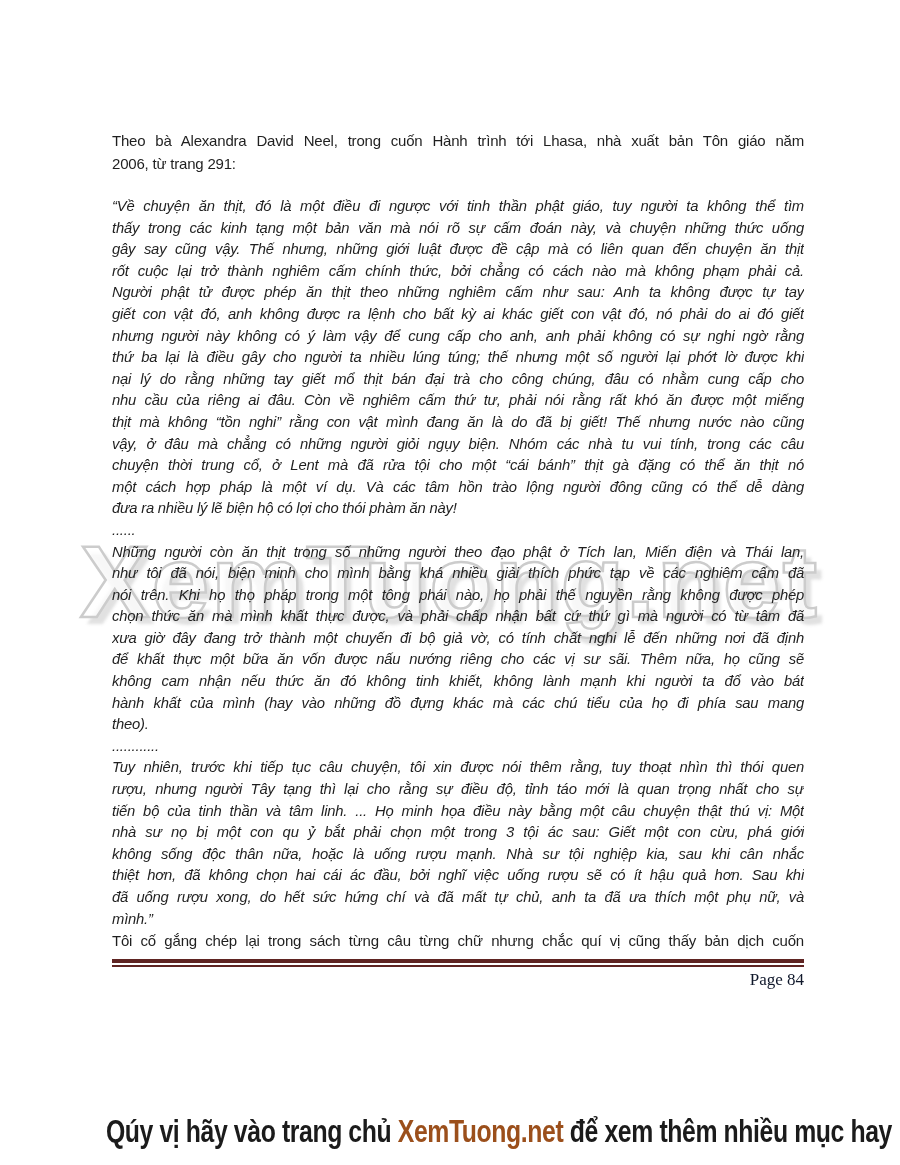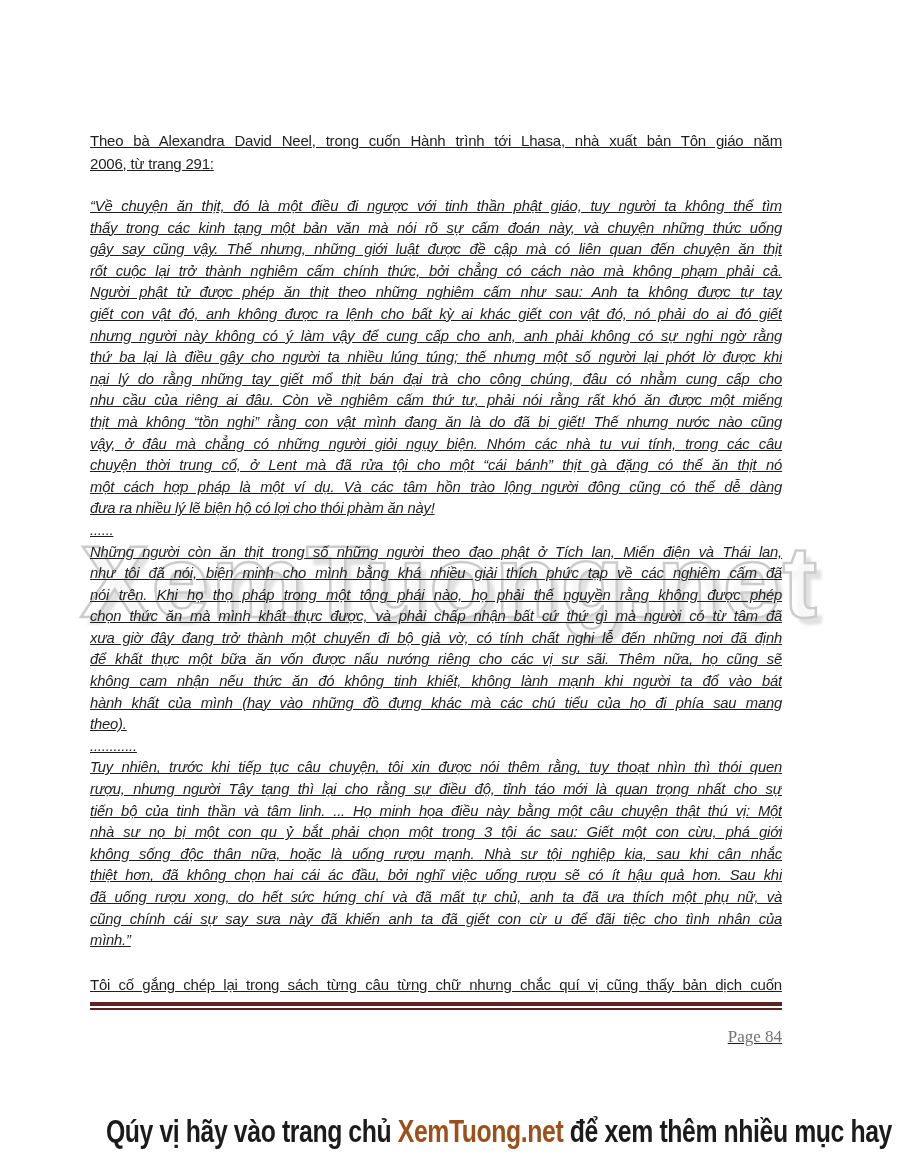--- a/index.html
+++ b/index.html
@@ -1,21 +1,21 @@
 <!DOCTYPE html>
 <html><head>
 <meta charset="utf-8">
 <style>
   html,body{margin:0;padding:0;background:#ffffff;}
   .page{
     position:relative;width:900px;height:1165px;background:#ffffff;overflow:hidden;
     font-family:"Liberation Sans",sans-serif;color:#1f1f1f;
   }
   .content{
-    position:absolute;left:90px;top:130px;width:692px;z-index:2;text-decoration:underline;
+    position:absolute;left:112px;top:130px;width:692px;z-index:2;
   }
   .watermark{
     position:absolute;left:80px;top:524px;z-index:1;width:820px;
     font-family:"Liberation Sans",sans-serif;
     font-size:102px;font-weight:800;letter-spacing:2px;white-space:nowrap;
     color:rgba(255,255,255,0.75);
     -webkit-text-stroke:2.5px #9a9a9a;
     text-shadow:6px 7px 3px rgba(125,125,125,0.45);
     opacity:0.5;
     transform:scaleX(1.02);transform-origin:left top;
@@ -23,29 +23,29 @@
   .block{margin:0;}
   .block.italic{font-style:italic;}
   .line{
     height:21.6px;line-height:21.6px;font-size:14.8px;letter-spacing:-0.2px;
     text-align:justify;text-align-last:justify;overflow:hidden;white-space:nowrap;
   }
   .block .line{white-space:normal;}
   .line.last{text-align-last:left;}
   .block.normal .line{height:22.5px;line-height:22.5px;font-style:normal;font-size:15px;}
   [data-block="quote1"]{margin-top:21px;}
-  [data-block="closing"]{margin-top:22px;}
+  [data-block="closing"]{}
   .footer-rule{
     margin-top:6px;height:2px;
     border-top:4px solid #5f2422;border-bottom:2px solid #5f2422;
     background:#ffffff;
   }
   .page-number{
-    margin-top:17px;text-align:right;
-    font-family:"Liberation Serif",serif;font-size:17px;color:#737373;
+    margin-top:3px;text-align:right;
+    font-family:"Liberation Serif",serif;font-size:17px;color:#0f172a;
   }
   .banner{
     position:absolute;left:0;top:1114px;width:900px;height:48px;z-index:3;
     text-align:center;white-space:nowrap;
   }
   .banner-inner{
     display:inline-block;transform:scaleX(0.8);transform-origin:center top;
     font-family:"Liberation Sans",sans-serif;font-weight:700;font-size:31px;
     color:#1b1b1b;letter-spacing:-0.5px;
   }
@@ -99,21 +99,20 @@
         <div class="line last">............</div>
       </div>
       <div class="block italic" data-block="quote3">
         <div class="line">Tuy nhiên, trước khi tiếp tục câu chuyện, tôi xin được nói thêm rằng, tuy thoạt nhìn thì thói quen</div>
         <div class="line">rượu, nhưng người Tây tạng thì lại cho rằng sự điều độ, tỉnh táo mới là quan trọng nhất cho sự</div>
         <div class="line">tiến bộ của tinh thần và tâm linh. ... Họ minh họa điều này bằng một câu chuyện thật thú vị: Một</div>
         <div class="line">nhà sư nọ bị một con qu ỷ bắt phải chọn một trong 3 tội ác sau: Giết một con cừu, phá giới</div>
         <div class="line">không sống độc thân nữa, hoặc là uống rượu mạnh. Nhà sư tội nghiệp kia, sau khi cân nhắc</div>
         <div class="line">thiệt hơn, đã không chọn hai cái ác đầu, bởi nghĩ việc uống rượu sẽ có ít hậu quả hơn. Sau khi</div>
         <div class="line">đã uống rượu xong, do hết sức hứng chí và đã mất tự chủ, anh ta đã ưa thích một phụ nữ, và</div>
-        <div class="line">cũng chính cái sự say sưa này đã khiến anh ta đã giết con cừ u để đãi tiệc cho tình nhân của</div>
         <div class="line last">mình.”</div>
       </div>
       <div class="block normal" data-block="closing">
         <div class="line">Tôi cố gắng chép lại trong sách từng câu từng chữ nhưng chắc quí vị cũng thấy bản dịch cuốn</div>
       </div>
       <div class="footer-rule"></div>
     <div class="page-number">Page 84</div>
   </div>
 
   <div class="banner">

